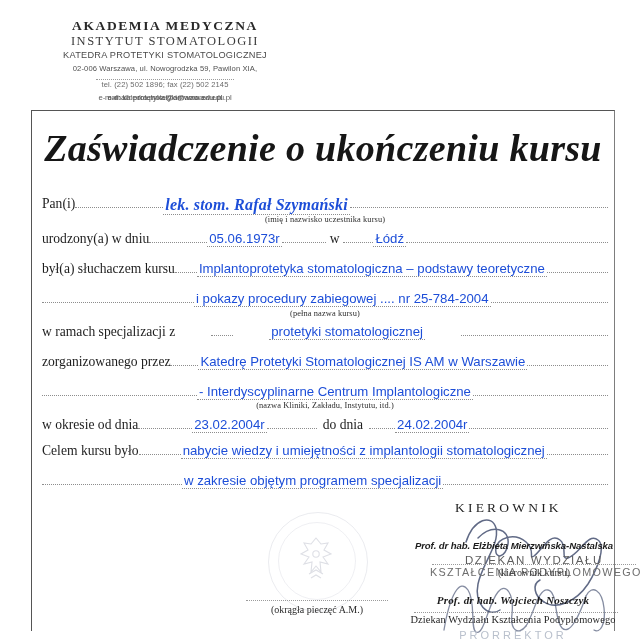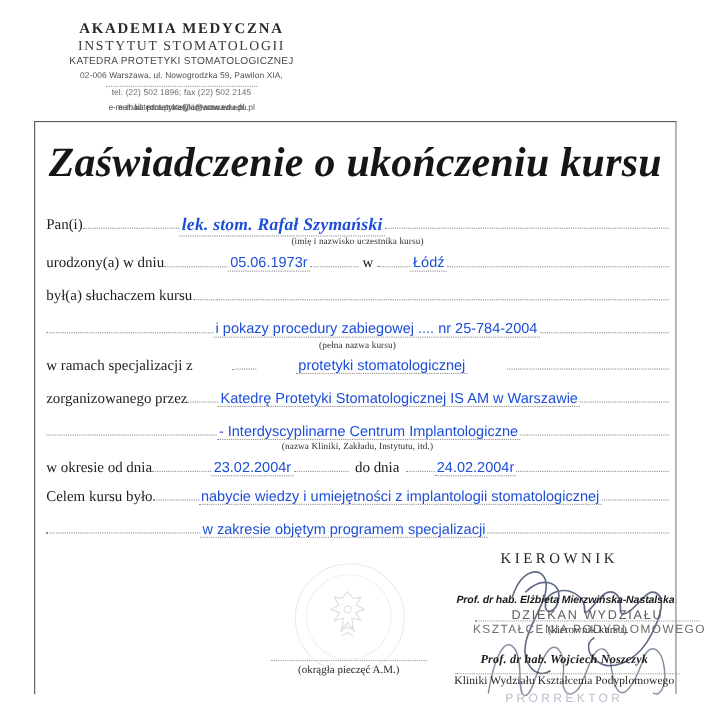--- a/index.html
+++ b/index.html
@@ -246,20 +246,21 @@
     <span class="dots" style="flex:0 0 44px;"></span>
     <span class="lbl" style="padding:0 4px;">w</span>
     <span class="dots" style="flex:0 0 30px;"></span>
     <span class="val">Łódź</span>
     <span class="dots"></span>
   </div>
 
   <div class="row" style="top:261px;">
     <span class="lbl">był(a) słuchaczem kursu</span>
     <span class="dots" style="flex:0 0 22px;"></span>
+    <span class="val">Implantoprotetyka stomatologiczna – podstawy teoretyczne</span>
     <span class="dots"></span>
   </div>
 
   <div class="row" style="top:291px;">
     <span class="dots" style="flex:0 0 152px;"></span>
     <span class="val">i pokazy procedury zabiegowej .... nr 25-784-2004</span>
     <span class="dots"></span>
   </div>
   <div class="caption" style="top:309px;">(pełna nazwa kursu)</div>
 
@@ -342,16 +343,16 @@
   <svg class="signature-ink2" viewBox="0 0 200 70">
     <g fill="none" stroke="#3a4668" stroke-width="1.3" stroke-linecap="round" opacity="0.62">
       <path d="M14 60 C20 24, 30 8, 38 20 C46 32, 40 58, 46 62 C54 66, 58 34, 68 22 C76 12, 84 24, 82 44 C80 60, 88 66, 96 56"></path>
       <path d="M96 56 C104 44, 108 18, 118 20 C128 22, 124 50, 132 58 C140 66, 150 44, 156 26"></path>
       <path d="M156 26 C162 14, 172 20, 174 38 C176 54, 170 64, 164 60"></path>
     </g>
   </svg>
 
   <div class="sig-name2">Prof. dr hab. Wojciech Noszczyk</div>
   <div class="sig2-line"></div>
-  <div class="sig-role2">Kliniki Wydziału Kształcenia Podyplomowego</div>
+  <div class="sig-role2">Dziekan Wydziału Kształcenia Podyplomowego</div>
   <div class="stamp-bottom">PRORREKTOR</div>
 
 </div>
 
 </body></html>

